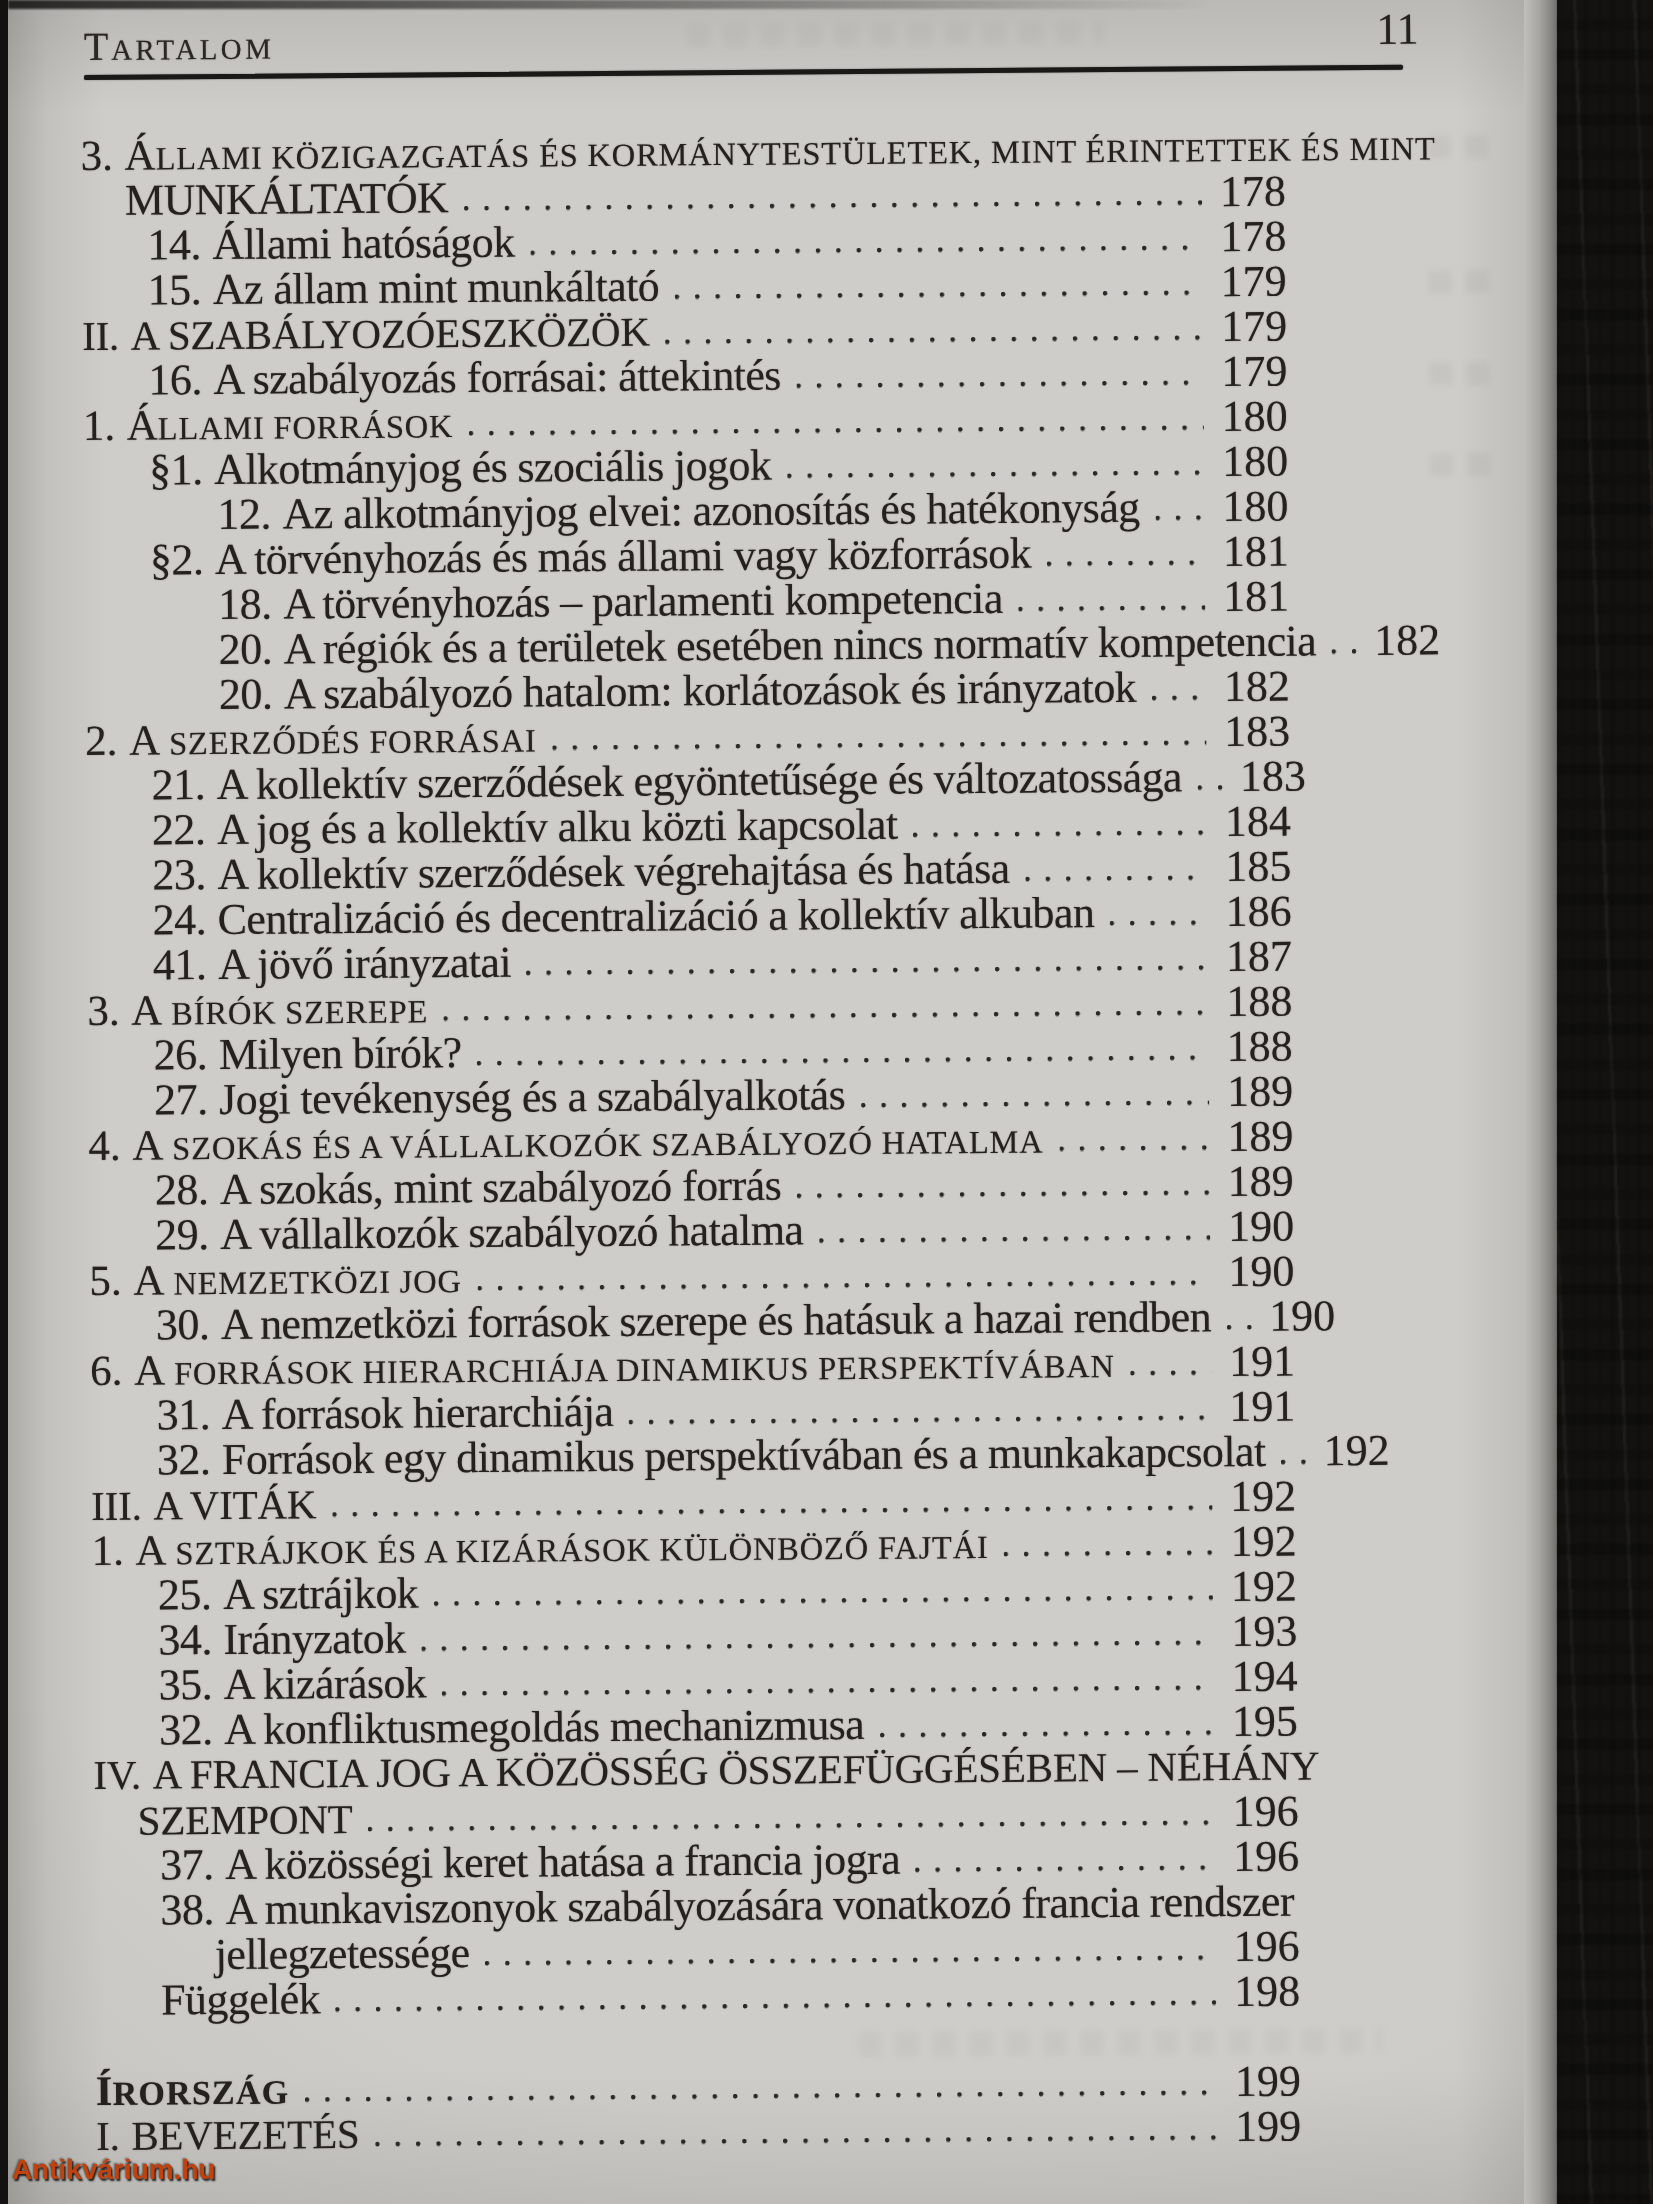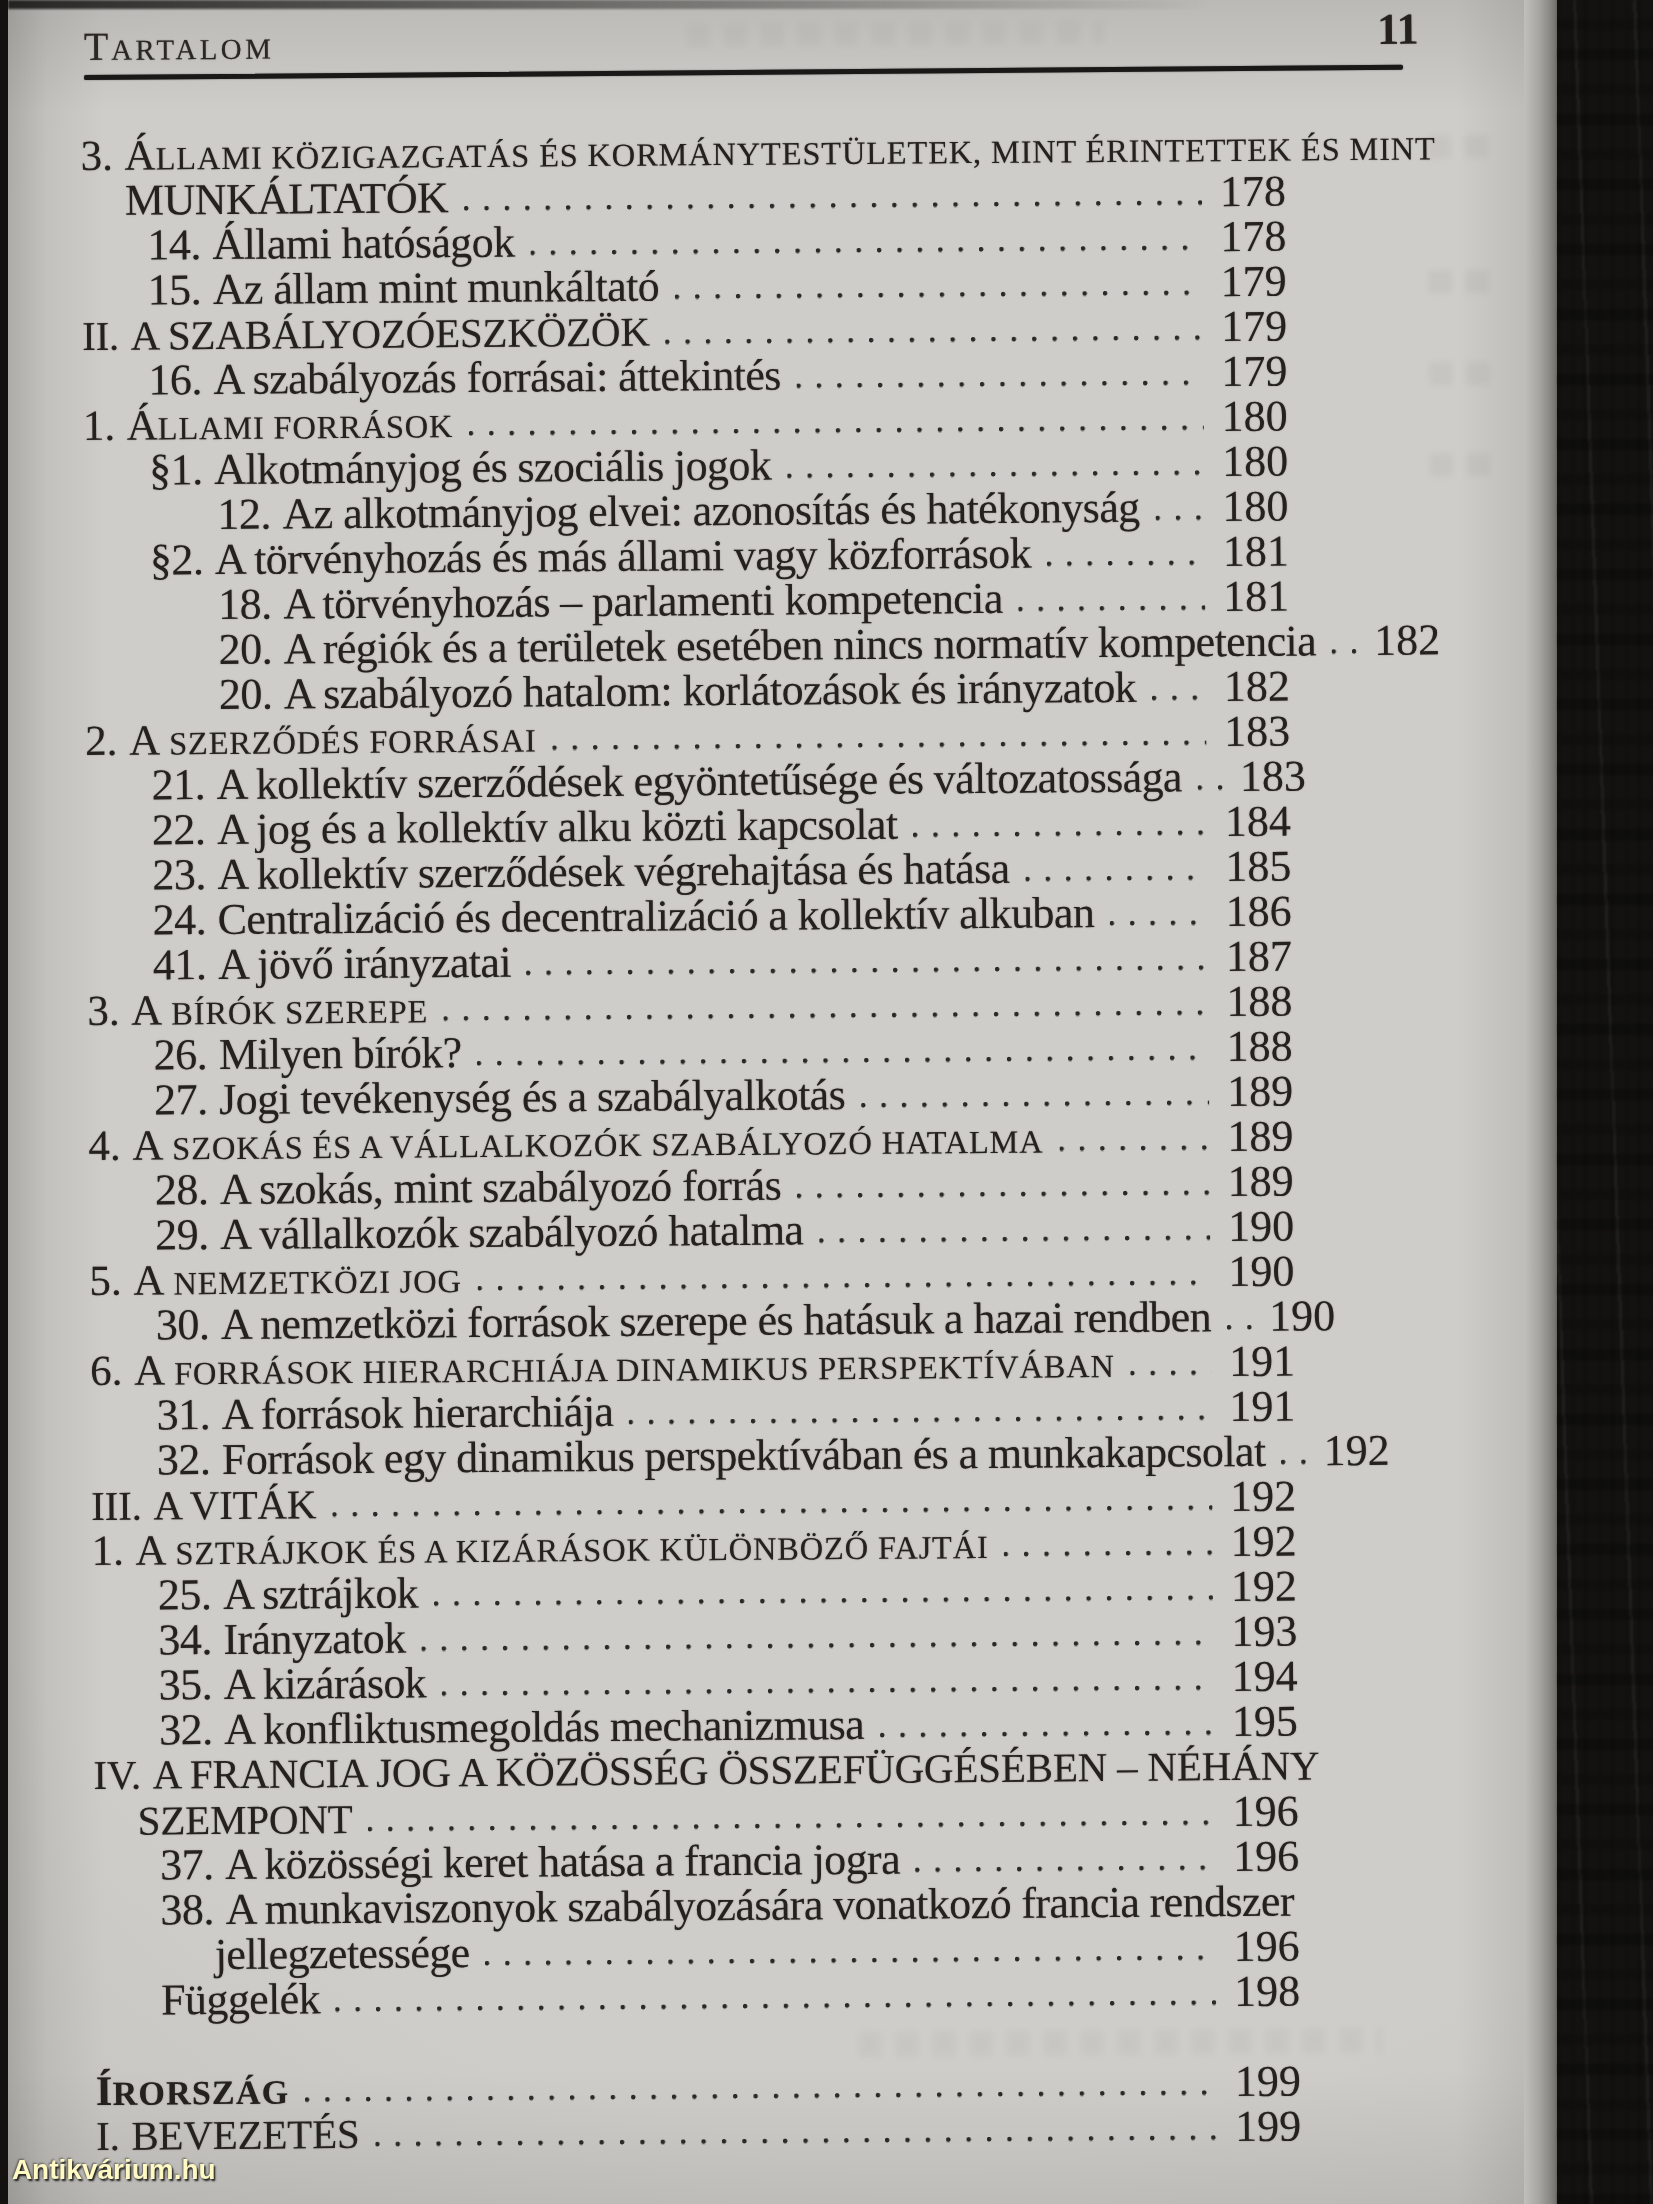--- a/index.html
+++ b/index.html
@@ -32,21 +32,21 @@
 
   
   .tilt{position:absolute;inset:0;transform:rotate(-0.45deg);transform-origin:82px 73px;}
 
   
   .header-title{position:absolute;left:76px;top:23px;white-space:pre;color:#2a2724;
       text-shadow:0 0 1.2px rgba(30,28,25,.55);}
   .header-title .lead{font-size:40px;letter-spacing:2.9px;}
   .header-title .rest{font-size:29px;letter-spacing:3.4px;}
   .folio{position:absolute;left:1331px;top:13.6px;width:80px;text-align:right;font-size:44px;
-      text-shadow:0 0 1.2px rgba(30,28,25,.5);font-weight:bold;}
+      text-shadow:0 0 1.2px rgba(30,28,25,.5);}
   .rule{position:absolute;left:76px;top:75px;width:1319px;height:4.9px;background:#1b1917;
       border-radius:1.9px;box-shadow:0 0 1.5px rgba(20,18,16,.6);}
 
   
   .toc{position:absolute;left:0;top:133px;width:1516px;}
   .row{display:flex;align-items:baseline;height:45px;line-height:45px;
       padding-right:239px;white-space:nowrap;text-shadow:0 0 1.3px rgba(28,26,23,.5);}
   .row.l0{padding-left:72px;}
   .row.l1{padding-left:138px;}
   .row.l2{padding-left:206px;}
@@ -72,21 +72,21 @@
   .ghost.g1{left:1419px;top:146px;width:62px;height:23px;}
   .ghost.g2{left:1419px;top:281px;width:62px;height:23px;}
   .ghost.g3{left:1419px;top:373px;width:62px;height:23px;}
   .ghost.g4{left:1419px;top:464px;width:62px;height:23px;}
   .ghost.g5{left:835px;top:2038px;width:524px;height:25px;opacity:.09;}
   .ghost.g6{left:679px;top:29px;width:417px;height:23px;opacity:.08;}
 
   
   .watermark{position:absolute;left:3.9px;top:2154px;
       font-family:"Liberation Sans","DejaVu Sans",sans-serif;font-weight:bold;font-size:28px;
-      color:#fef9c3;text-shadow:1.5px 1.5px 1.9px rgba(22,21,19,.95), -1px -1px 1.9px rgba(22,21,19,.5);}
+      color:#c2410c;text-shadow:1.5px 1.5px 1.9px rgba(22,21,19,.95), -1px -1px 1.9px rgba(22,21,19,.5);}
 </style>
 </head>
 <body>
 
 <div class="photo">
   <div class="paper"></div>
   <div class="page-edge"></div>
   <div class="wood"></div>
   <div class="top-shadow"></div>
 

